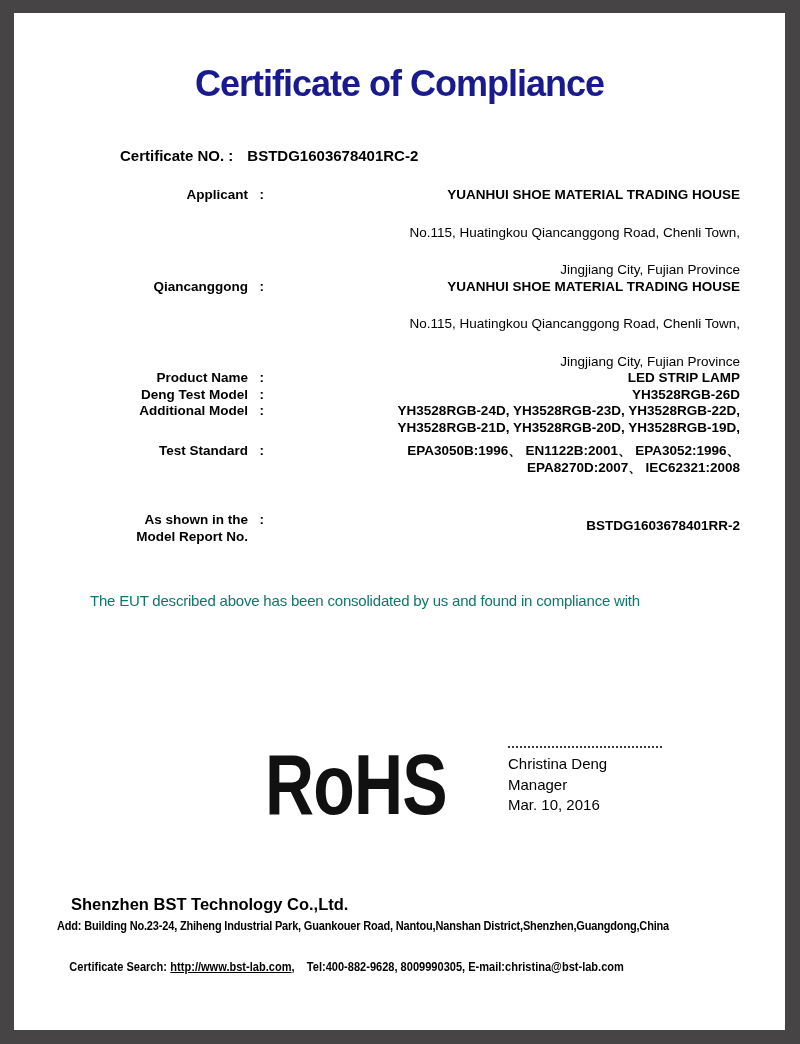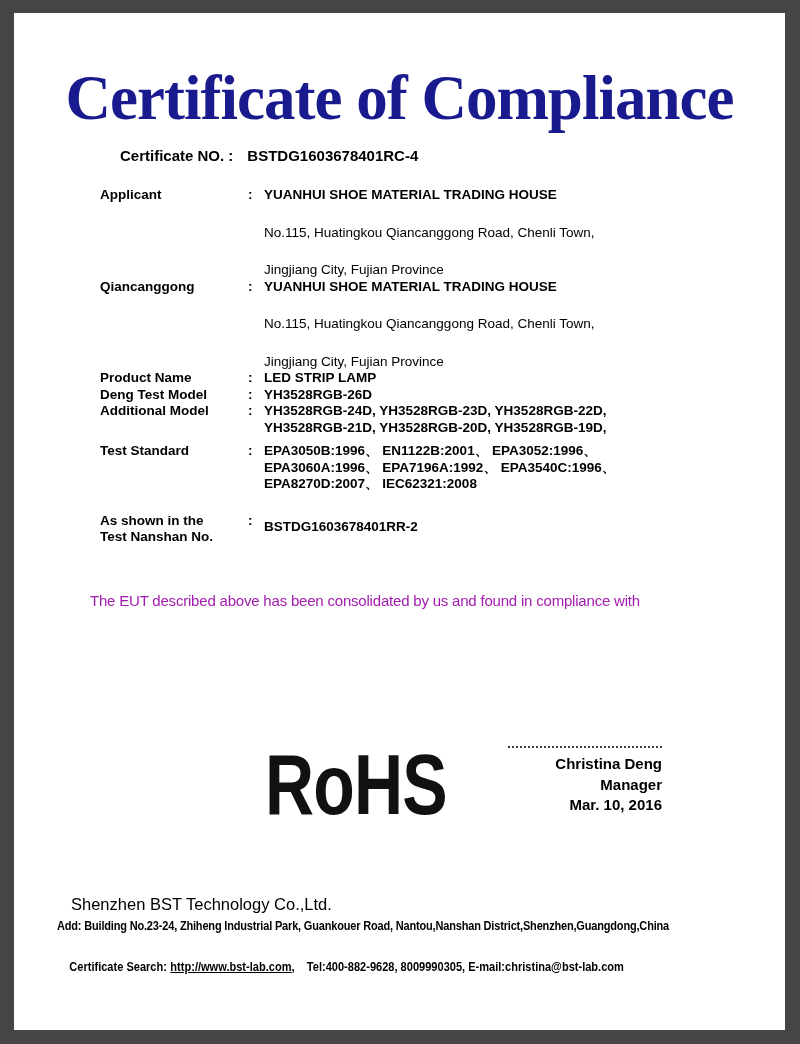--- a/index.html
+++ b/index.html
@@ -14,83 +14,83 @@
   .page {
     position: absolute;
     left: 14px; top: 13px;
     width: 771px; height: 1017px;
     background: #ffffff;
   }
   .title {
     position: absolute;
     top: 52px; left: 0; width: 100%;
     text-align: center;
-    font-family: Liberation Serif, serif;
+    font-family: Liberation Sans, sans-serif;
     font-weight: 700;
-    font-size: 63px;
+    font-size: 36px;
     line-height: 1.05;
     letter-spacing: -1px;
     color: #1a1a8f;
   }
   .certno {
     position: absolute;
     top: 134px; left: 106px;
     font-size: 15px; font-weight: 700;
     white-space: nowrap;
   }
   .certno .certno-val { margin-left: 14px; }
 
   .info {
     position: absolute;
     top: 174px; left: 86px; width: 640px;
     font-size: 13.5px; line-height: 16.5px;
   }
-  .row { display: grid; grid-template-columns: 148px 16px 1fr; }
+  .row { display: grid; grid-template-columns: 148px 16px 1fr; text-align: right; }
   .row .lbl { font-weight: 700; }
   .row .colon { font-weight: 700; }
   .strong { font-weight: 700; }
   .addr { font-weight: 400; margin-top: 21px; }
   .row.gap-std { margin-top: 7px; }
-  .row.gap-rep { margin-top: 20px; }
+  .row.gap-rep { margin-top: 36px; }
   .report-val { font-weight: 700; padding-top: 6px; }
 
   .statement {
     position: absolute;
     top: 577px; left: 76px; width: 650px;
     font-size: 15px; letter-spacing: -0.2px;
-    color: #a21caf;
+    color: #0f766e;
   }
   .statement p { margin: 0 0 17px 0; line-height: 21px; }
 
   .rohs {
     position: absolute;
     top: 729px; left: 251px;
     font-size: 85px; line-height: 85px;
     font-weight: 700; letter-spacing: -1px;
     color: #111;
     transform: scaleX(0.8);
     transform-origin: left top;
     white-space: nowrap;
   }
   .signature {
     position: absolute;
     top: 733px; left: 494px; width: 154px;
-    text-align: right;
-    font-weight: 700; font-size: 15px;
+    text-align: left;
+    font-weight: 400; font-size: 15px;
   }
   .sig-dots {
     border-top: 2px dotted #3a3a3a;
     height: 0; margin-bottom: 6px;
   }
   .signature .sig-line { line-height: 20.5px; }
 
   .footer-company {
     position: absolute;
     top: 882px; left: 57px;
-    font-size: 16.5px; font-weight: 400;
+    font-size: 16.5px; font-weight: 700;
   }
   .footer-address {
     position: absolute;
     top: 906px; left: 43px;
     font-size: 12.5px; font-weight: 700;
     letter-spacing: -0.2px;
     white-space: nowrap;
     transform: scaleX(0.88);
     transform-origin: left top;
   }
@@ -108,21 +108,21 @@
   }
 </style>
 </head>
 <body>
 
 <div class="page">
 
   <h1 class="title">Certificate of Compliance</h1>
 
   <div class="certno">
-    <span>Certificate NO. :</span><span class="certno-val">BSTDG1603678401RC-4</span>
+    <span>Certificate NO. :</span><span class="certno-val">BSTDG1603678401RC-2</span>
   </div>
 
   <div class="info">
 
     <div class="row">
       <div class="lbl">Applicant</div>
       <div class="colon">:</div>
       <div class="val">
         <div class="strong">YUANHUI SHOE MATERIAL TRADING HOUSE</div>
         <div class="addr">No.115, Huatingkou Qiancanggong Road, Chenli Town,</div>
@@ -159,29 +159,28 @@
         <div class="strong">YH3528RGB-24D, YH3528RGB-23D, YH3528RGB-22D,</div>
         <div class="strong">YH3528RGB-21D, YH3528RGB-20D, YH3528RGB-19D,</div>
       </div>
     </div>
 
     <div class="row gap-std">
       <div class="lbl">Test Standard</div>
       <div class="colon">:</div>
       <div class="val">
         <div class="strong">EPA3050B:1996、 EN1122B:2001、 EPA3052:1996、</div>
-        <div class="strong">EPA3060A:1996、 EPA7196A:1992、 EPA3540C:1996、</div>
         <div class="strong">EPA8270D:2007、 IEC62321:2008</div>
       </div>
     </div>
 
     <div class="row gap-rep">
       <div class="lbl">
         <div>As shown in the</div>
-        <div>Test Nanshan No.</div>
+        <div>Model Report No.</div>
       </div>
       <div class="colon">:</div>
       <div class="report-val">BSTDG1603678401RR-2</div>
     </div>
 
   </div>
 
   <div class="statement">
     <p>The EUT described above has been consolidated by us and found in compliance with</p>
   </div>

